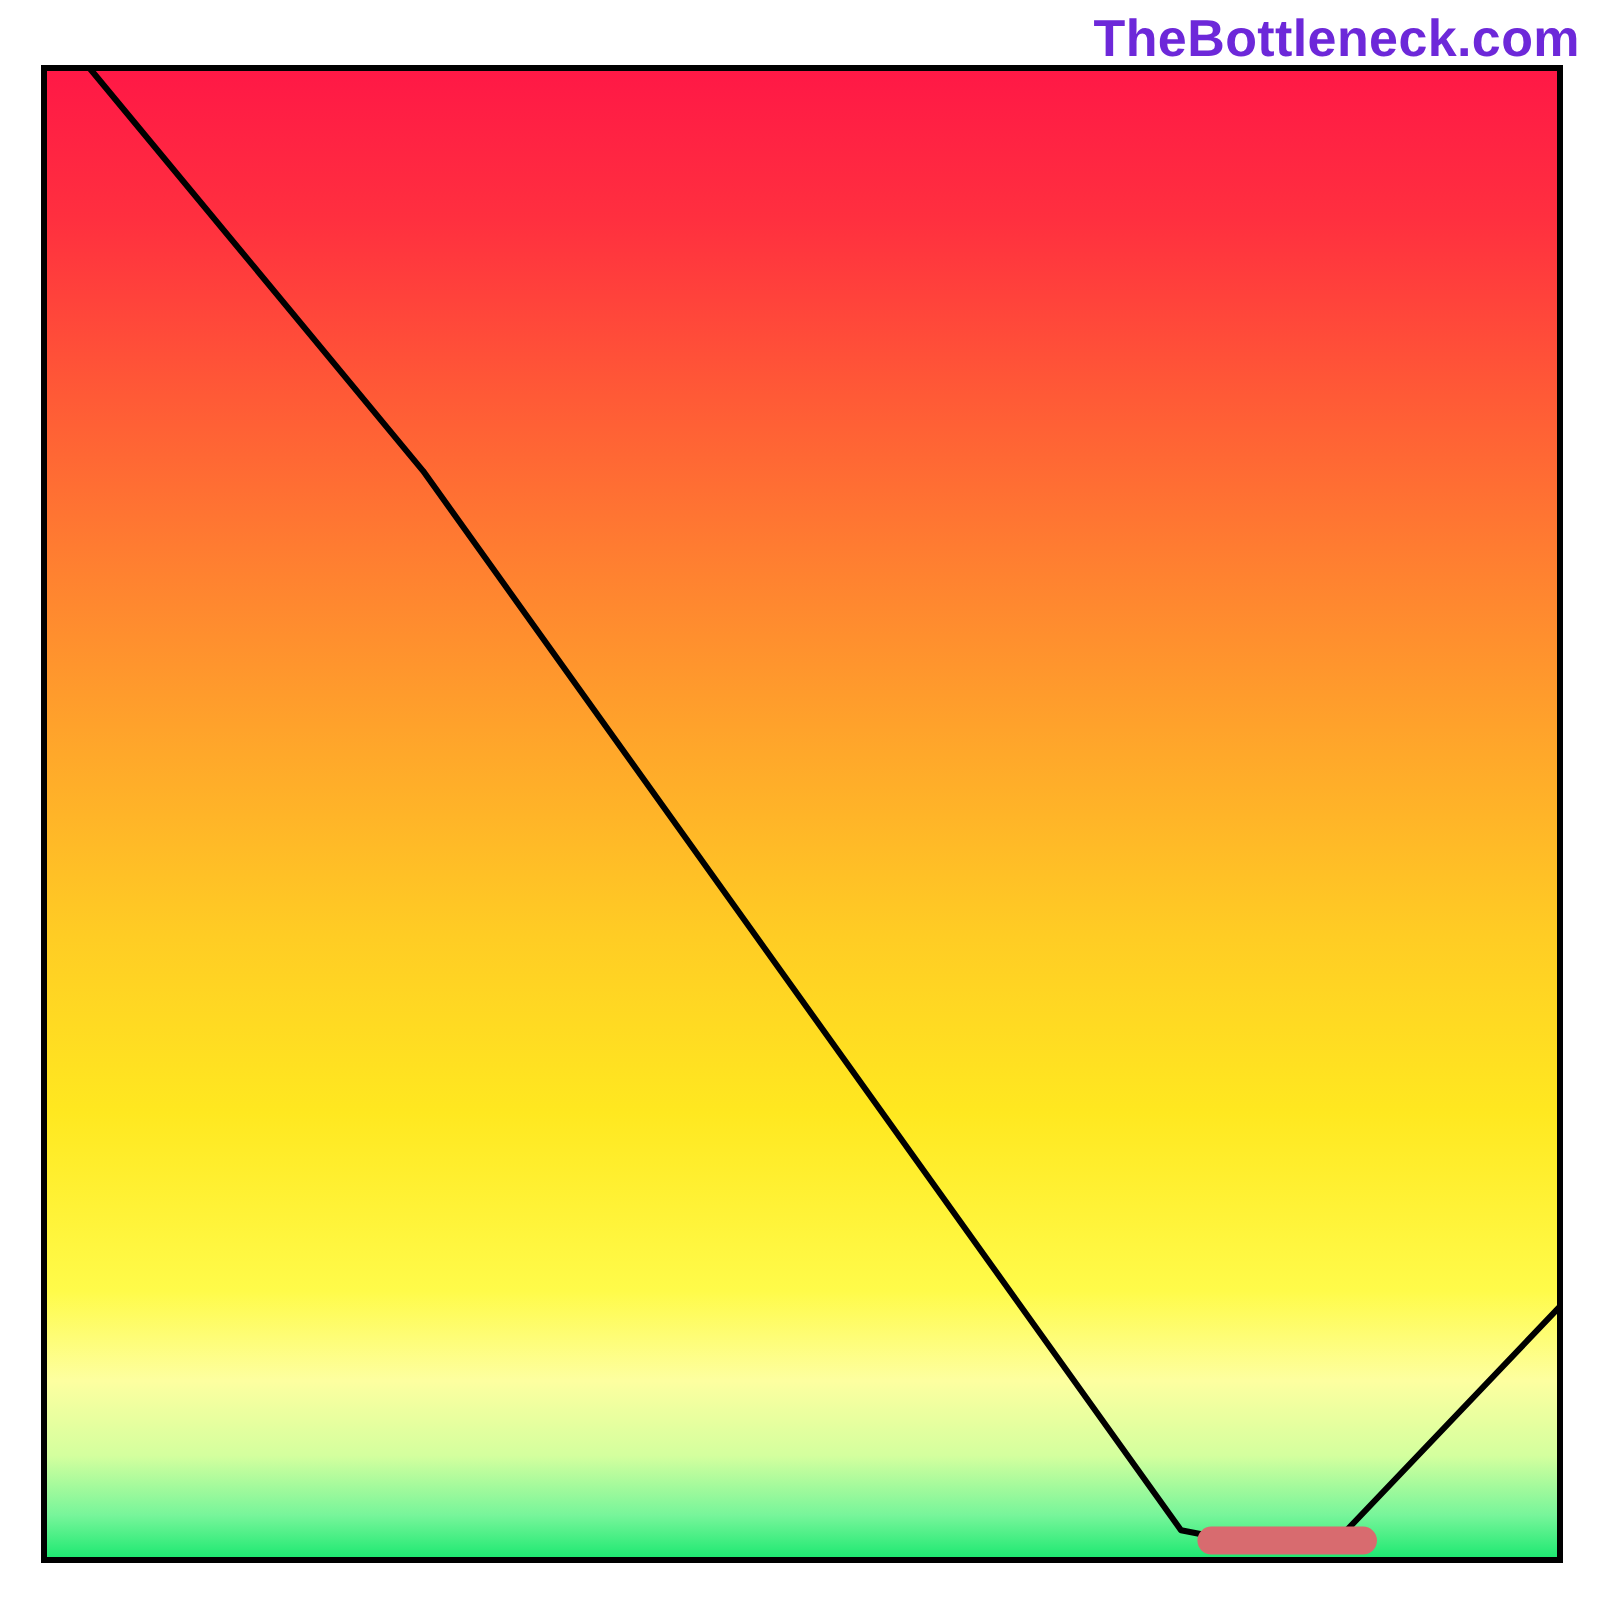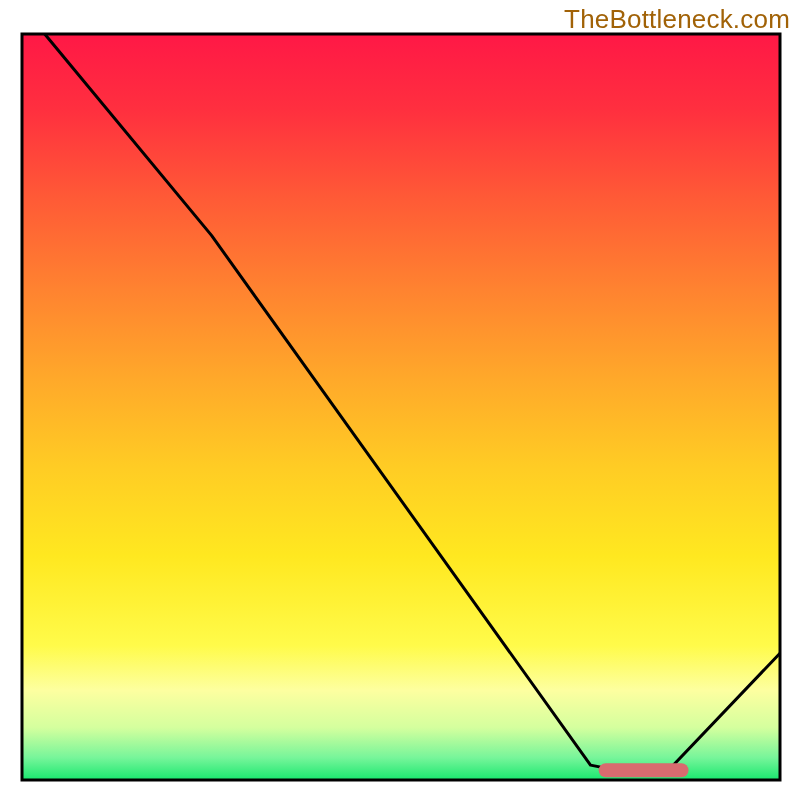--- a/index.html
+++ b/index.html
@@ -14,22 +14,22 @@
   #container {
     position: relative;
     width: 800px;
     height: 800px;
   }
   #watermark {
     position: absolute;
     top: 4px;
     right: 10px;
     font-size: 26px;
-    font-weight: 400;
-    color: #a16207;
+    font-weight: 700;
+    color: #6d28d9;
     letter-spacing: 0.2px;
     user-select: none;
   }
   svg {
     display: block;
   }
 </style>
 </head>
 <body>
 

